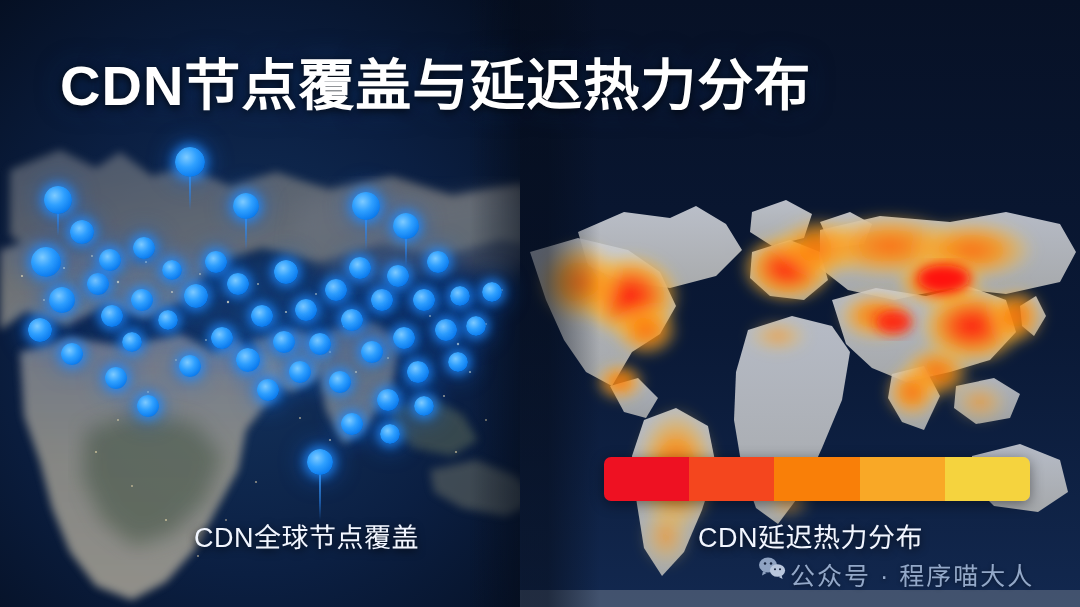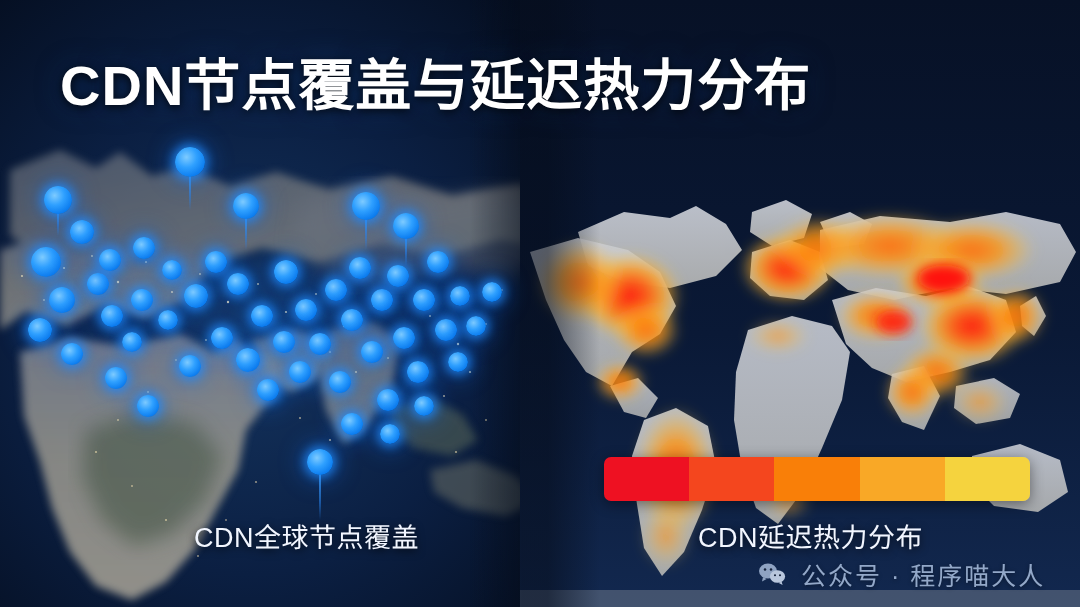--- a/index.html
+++ b/index.html
@@ -79,21 +79,21 @@
     width:426px;height:44px;border-radius:7px;
     display:flex;overflow:hidden;
     box-shadow:0 3px 14px rgba(0,0,0,.45);
     z-index:40;
   }
   .legend-seg{flex:1 1 0;height:100%;}
 
   
   .watermark{
     position:absolute;left:758px;top:556px;
-    display:flex;align-items:center;gap:15px;
+    display:flex;align-items:flex-start;gap:4px;
     z-index:45;
   }
   .wm-text{
     font-size:25px;color:#93a8c8;letter-spacing:2px;
     white-space:nowrap;
     text-shadow:0 1px 4px rgba(0,0,0,.4);
   }
   .wm-icon{width:28px;height:24px;display:block;flex:none;}
 
   

